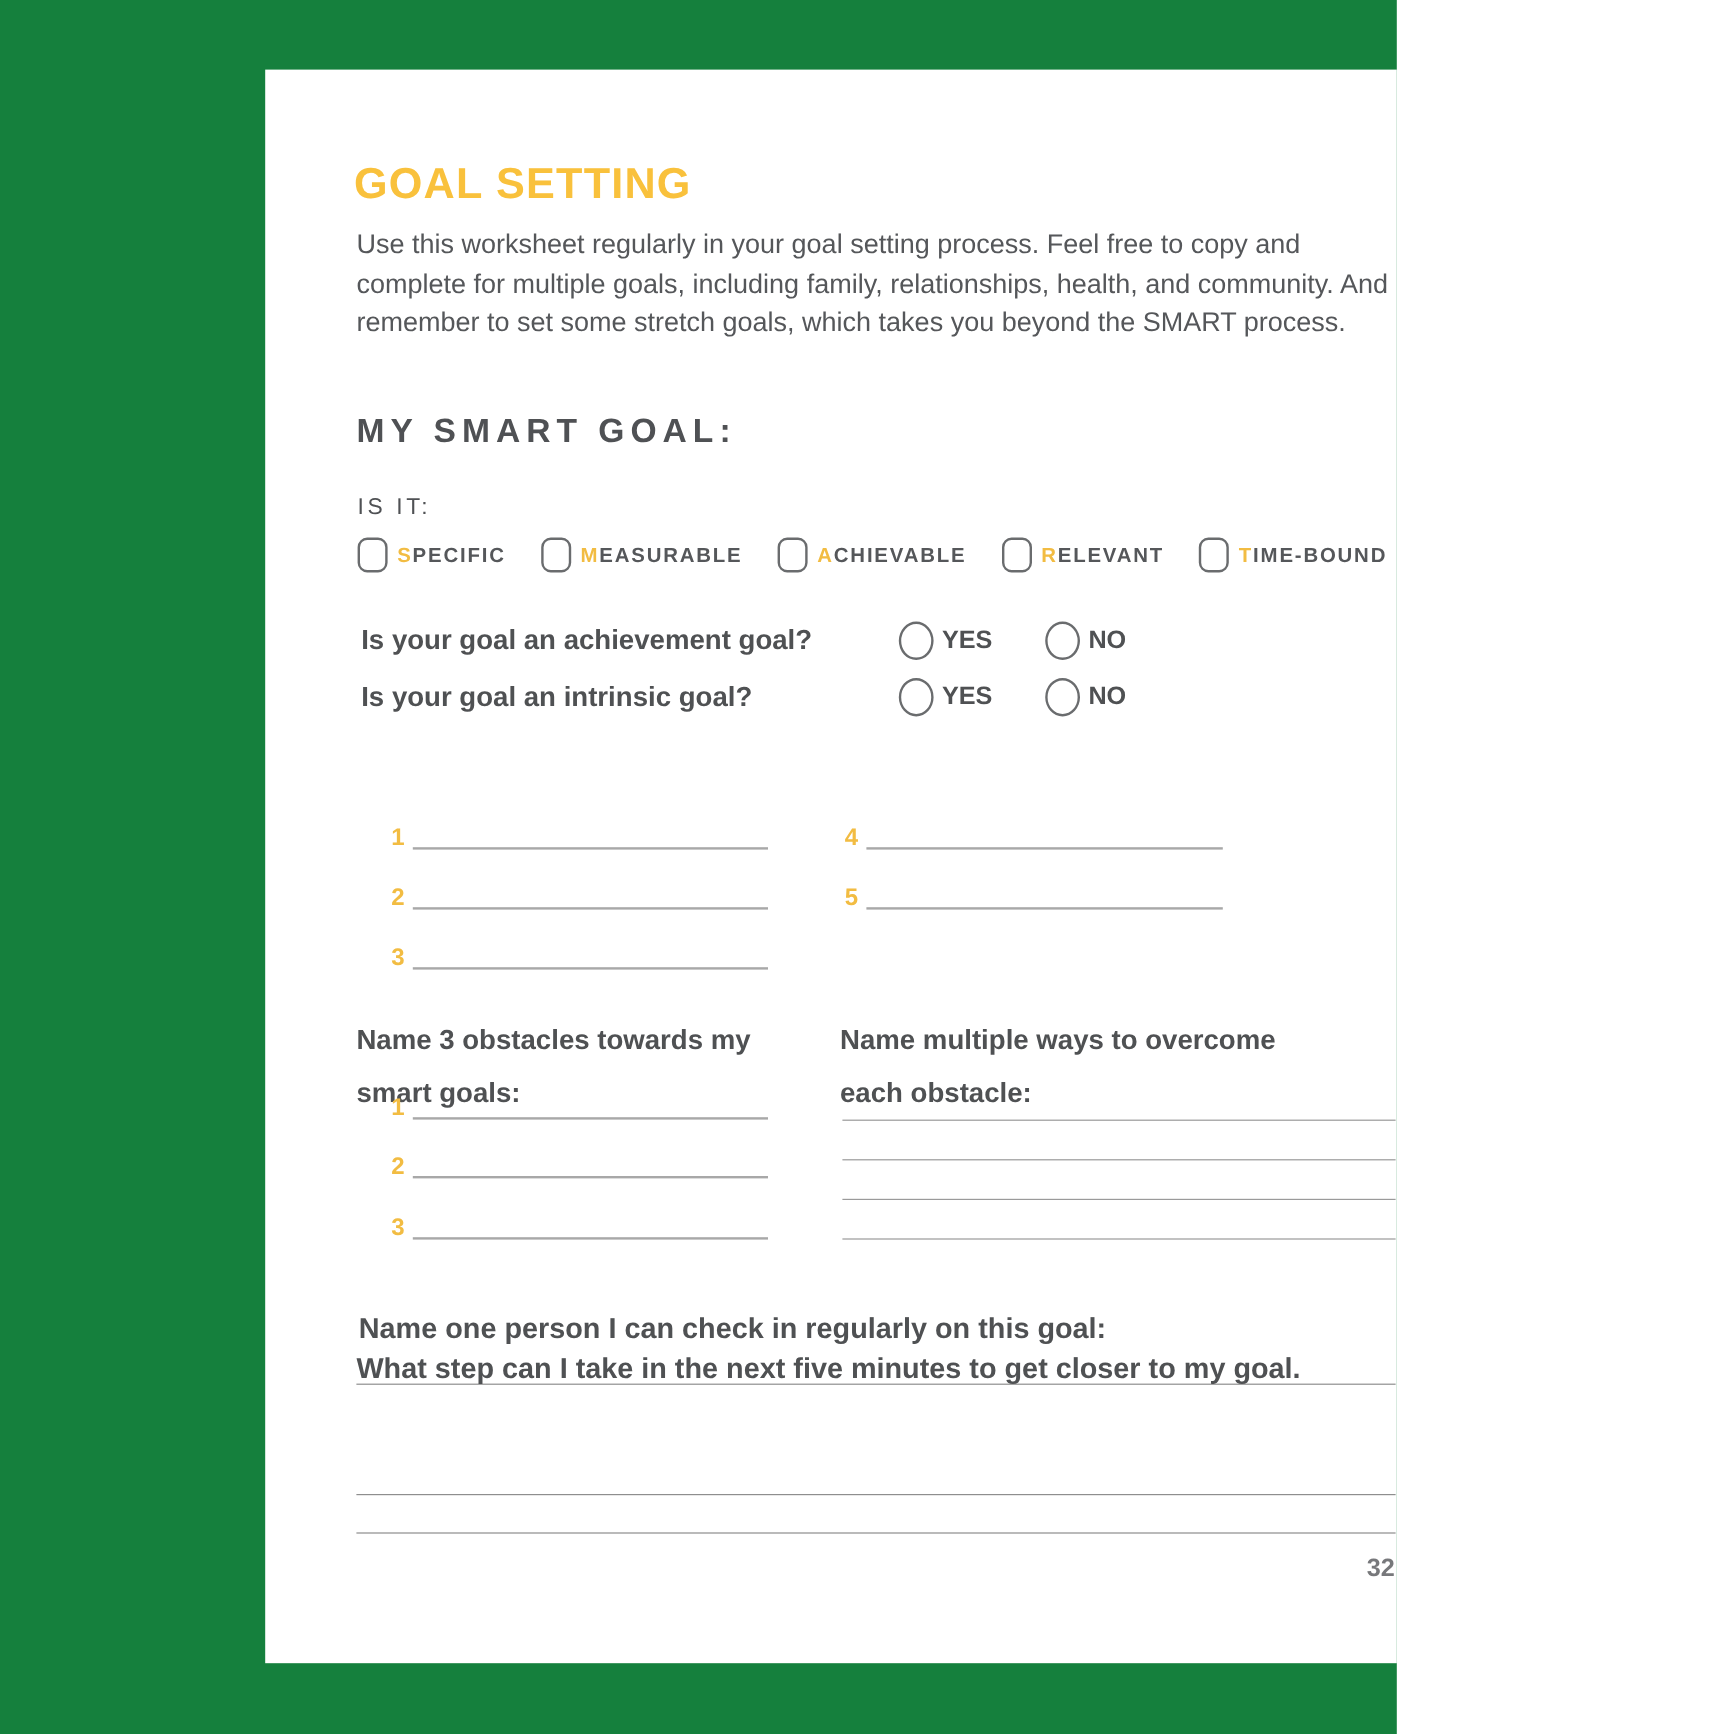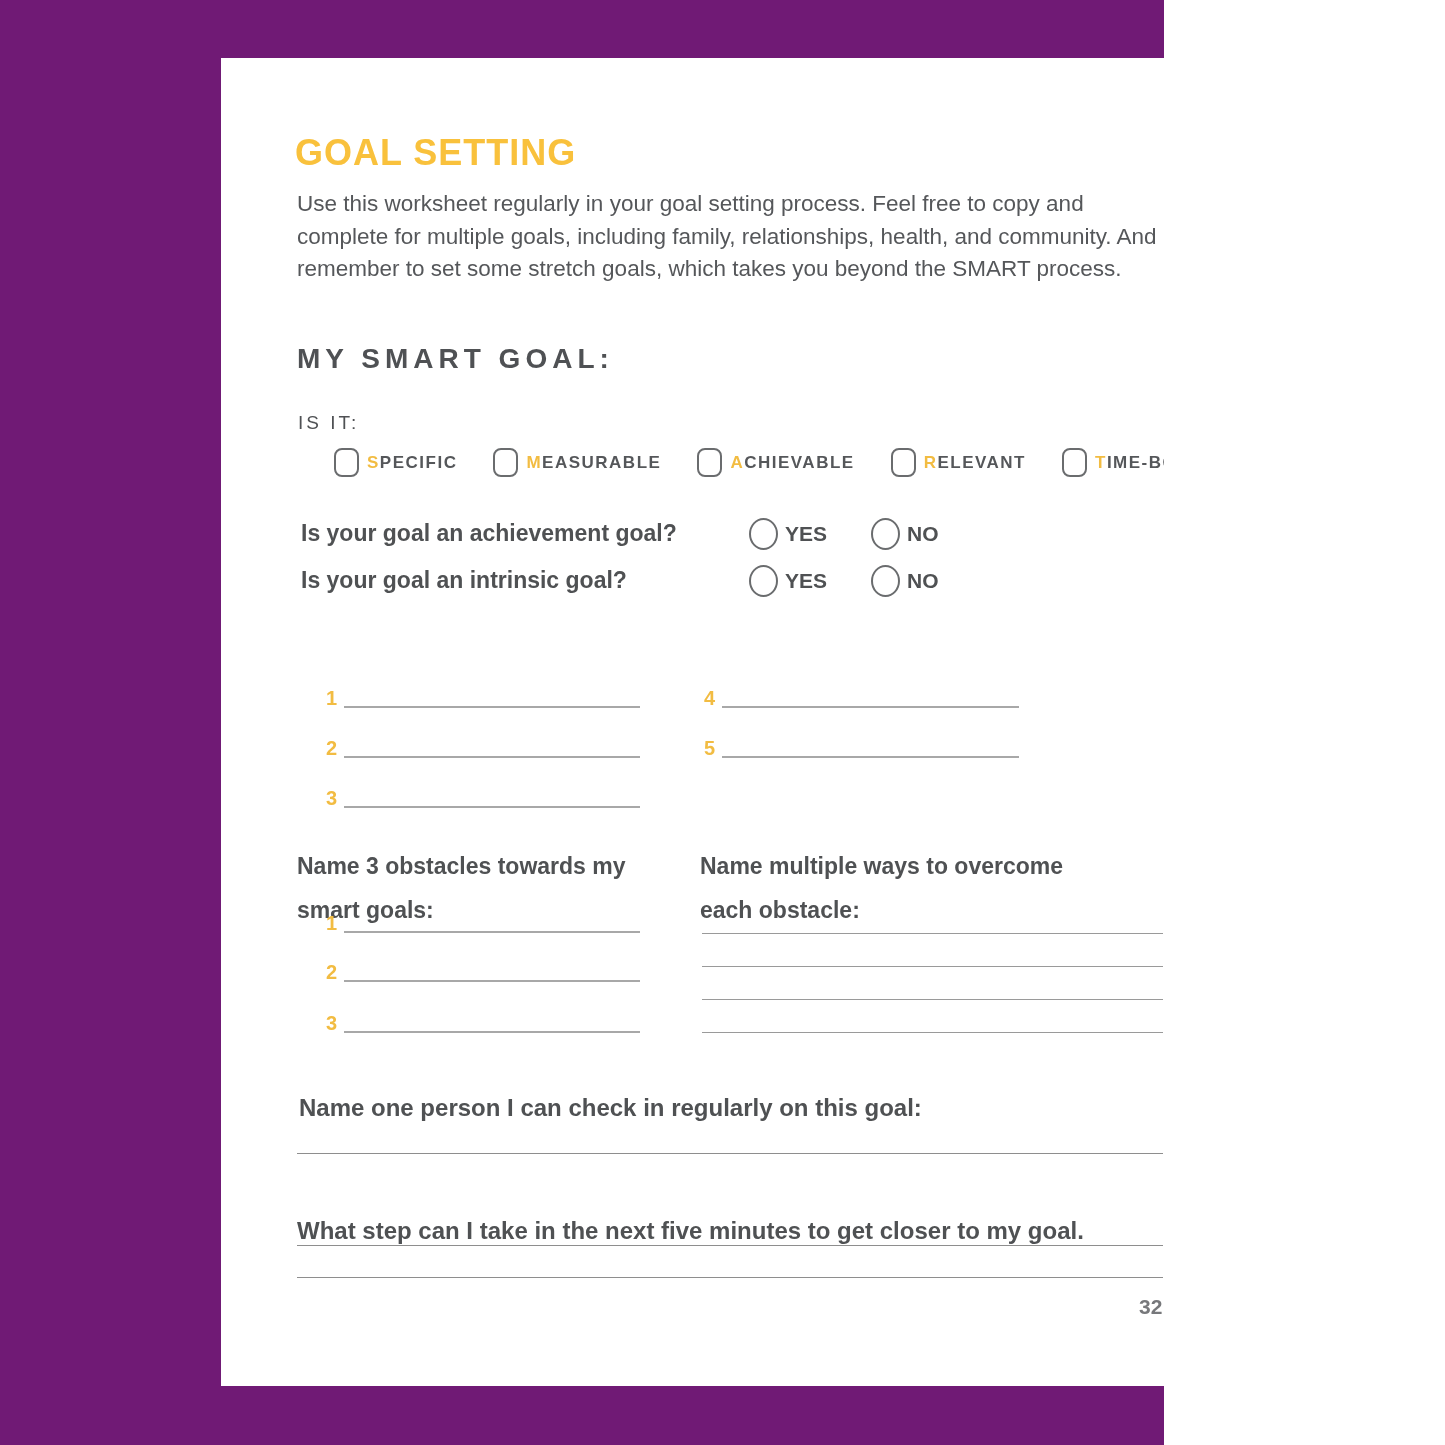--- a/index.html
+++ b/index.html
@@ -1,27 +1,27 @@
 <!DOCTYPE html>
 <html><head>
 <meta charset="utf-8">
 <style>
   html,body{margin:0;padding:0;}
   body{font-family:"Liberation Sans","DejaVu Sans",sans-serif;}
-  .canvas{position:relative;width:1164px;height:1445px;background:#701a75;overflow:hidden;}
+  .canvas{position:relative;width:1164px;height:1445px;background:#15803d;overflow:hidden;}
   .page{position:absolute;left:221px;top:58px;width:1002px;height:1328px;background:#ffffff;}
 
   .abs{position:absolute;}
   .title{left:74px;top:74px;font-size:36px;font-weight:700;letter-spacing:1px;color:#F9C13C;}
   .intro{left:76px;top:130px;width:880px;font-size:22.5px;line-height:32.5px;color:#55575A;}
   .smart-heading{left:76px;top:285px;font-size:28px;font-weight:700;letter-spacing:5px;color:#4F5154;}
   .isit{left:77px;top:354px;font-size:19px;font-weight:400;letter-spacing:3px;color:#4F5154;}
 
   .smart-row{left:77px;top:390px;width:858px;display:flex;justify-content:space-between;align-items:center;}
-  .smart-item{display:flex;align-items:center;margin-left:36px;}
+  .smart-item{display:flex;align-items:center;}
   .chk{width:21px;height:25px;border:2.5px solid #6A6C6E;border-radius:8px;margin-right:8px;flex:none;}
   .chk-label{font-size:17px;font-weight:700;letter-spacing:1.5px;color:#55575A;white-space:nowrap;}
   .accent-letter{color:#F2BC42;}
 
   .q-row{left:80px;width:870px;height:34px;}
   .q-row.r1{top:460px;} .q-row.r2{top:507px;}
   .q-text{position:absolute;left:0;top:2px;font-size:23px;font-weight:700;color:#4F5153;white-space:nowrap;}
   .choice{position:absolute;top:0;display:flex;align-items:center;gap:7px;}
   .choice.yes{left:448px;} .choice.no{left:570px;}
   .radio{width:25px;height:28px;border:2.5px solid #6A6C6E;border-radius:50%;flex:none;}
@@ -39,21 +39,21 @@
   .col-heading{font-size:23px;line-height:44px;font-weight:700;color:#4F5153;}
   .obs-h{left:76px;top:786px;width:330px;}
   .ovc-h{left:479px;top:786px;width:380px;}
   .o1{left:105px;top:855px;} .o2{left:105px;top:904px;} .o3{left:105px;top:955px;}
   .ovc-line{left:481px;width:461px;height:0;border-top:1.8px solid #9A9A9A;}
   .v1{top:875px;} .v2{top:908px;} .v3{top:941px;} .v4{top:974px;}
 
   .checkin-q{left:78px;top:1036px;font-size:24px;font-weight:700;color:#4F5153;white-space:nowrap;}
   .long-line{left:76px;width:866px;height:0;border-top:1.8px solid #8E8E8E;}
   .l1{top:1095px;} .l2{top:1187px;} .l3{top:1219px;}
-  .fivemin-q{left:76px;top:1159px;font-size:24px;font-weight:700;color:#4F5153;white-space:nowrap;}
+  .fivemin-q{left:76px;top:1069px;font-size:24px;font-weight:700;color:#4F5153;white-space:nowrap;}
   .pagenum{left:918px;top:1237px;font-size:21px;font-weight:600;color:#77787B;}
 
   .watermark{position:absolute;left:1351px;top:793px;writing-mode:vertical-rl;
     font-size:66px;font-weight:600;letter-spacing:3px;color:rgba(255,255,255,0.52);white-space:nowrap;}
 </style>
 </head>
 <body>
 
 <div class="canvas">
   <div class="page">

